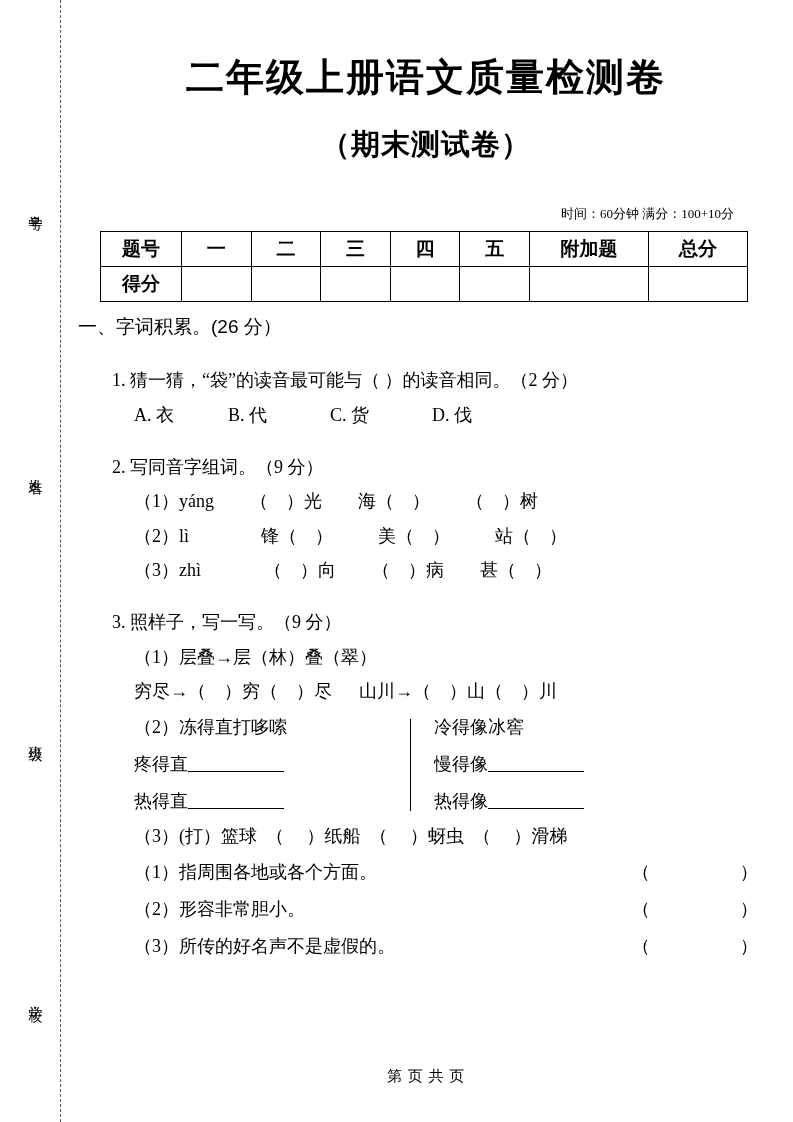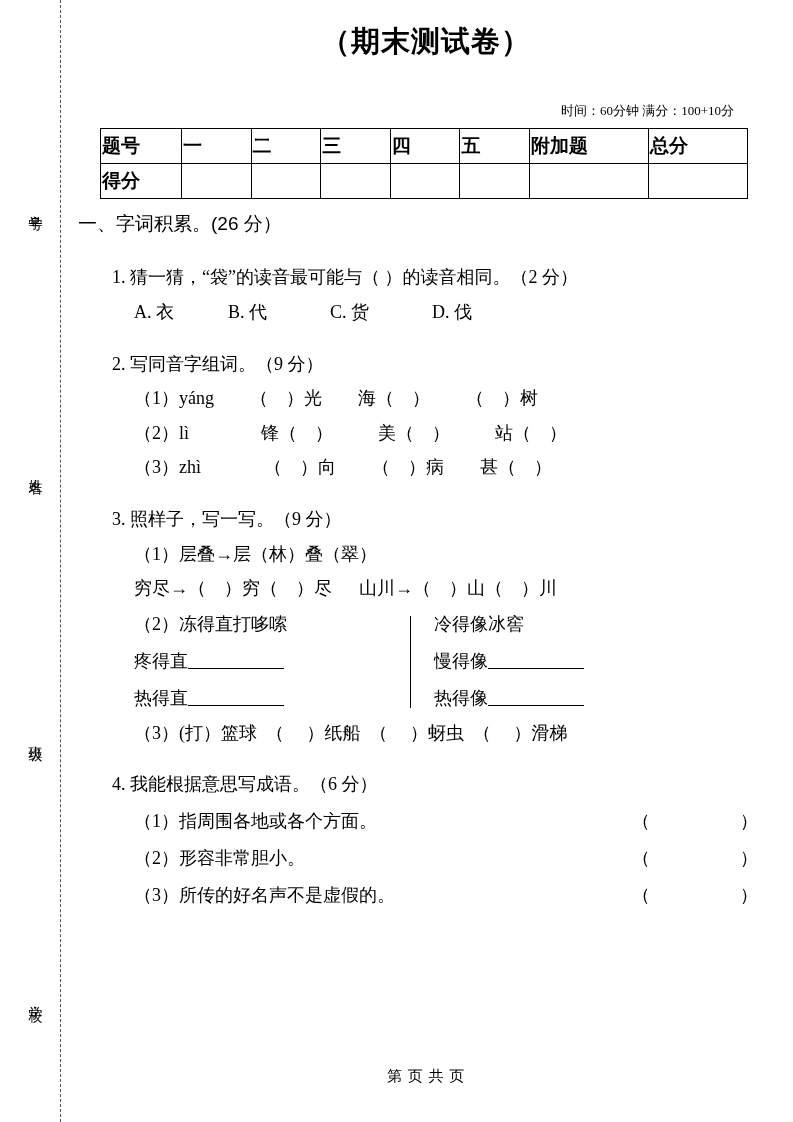--- a/index.html
+++ b/index.html
@@ -83,20 +83,21 @@
     padding-right: 28px;
   }
   table.score {
     border-collapse: collapse;
     width: 100%;
     table-layout: fixed;
   }
   table.score td {
     border: 1.6px solid #000;
     height: 32px;
+    text-align: center;
     font-size: 19px;
     font-weight: bold;
     font-family: "Liberation Sans", "DejaVu Sans", sans-serif;
   }
   table.score td.lbl { width: 78px; }
   table.score td.sum { width: 96px; }
   table.score td.extra { width: 116px; }
 
   
   .sec-head {
@@ -185,20 +186,21 @@
 
 <div class="cut-line"></div>
 
 <div class="vlabel l1">学号：</div>
 <div class="vlabel l2">姓名：</div>
 <div class="vlabel l3">班级：</div>
 <div class="vlabel l4">学校：</div>
 
 <div class="page">
 
+  <div class="title">二年级上册语文质量检测卷</div>
   <div class="subtitle">（期末测试卷）</div>
   <div class="meta-line">时间：60分钟  满分：100+10分</div>
 
   <div class="score-table-wrap">
     <table class="score">
       <tbody>
           <tr>
         <td class="lbl">题号</td>
         <td>一</td>
         <td>二</td>
@@ -247,21 +249,20 @@
       <div class="cmp-r"><span>慢得像</span><span class="blank-u"></span></div>
     </div>
     <div class="cmp-row">
       <div class="cmp-l"><span>热得直</span><span class="blank-u"></span></div>
       <div class="cmp-r"><span>热得像</span><span class="blank-u"></span></div>
     </div>
   </div>
 
   <div class="sub">（3）(打）篮球  （     ）纸船  （     ）蚜虫  （     ）滑梯</div>
 
-  <div class="q">4. 我能根据意思写成语。（6 分）</div>
 
   <div class="idiom">
     <div class="txt">（1）指周围各地或各个方面。</div>
     <div class="par">（                    ）</div>
   </div>
   <div class="idiom">
     <div class="txt">（2）形容非常胆小。</div>
     <div class="par">（                    ）</div>
   </div>
   <div class="idiom">

